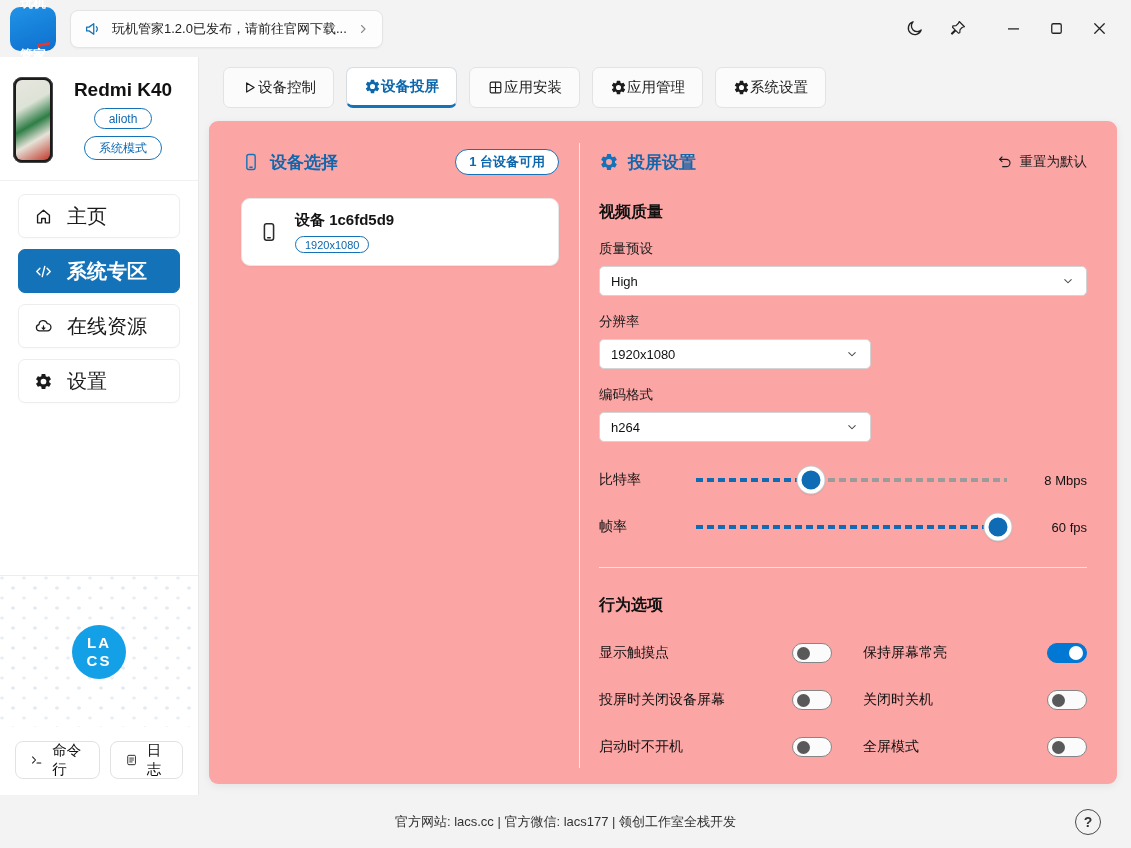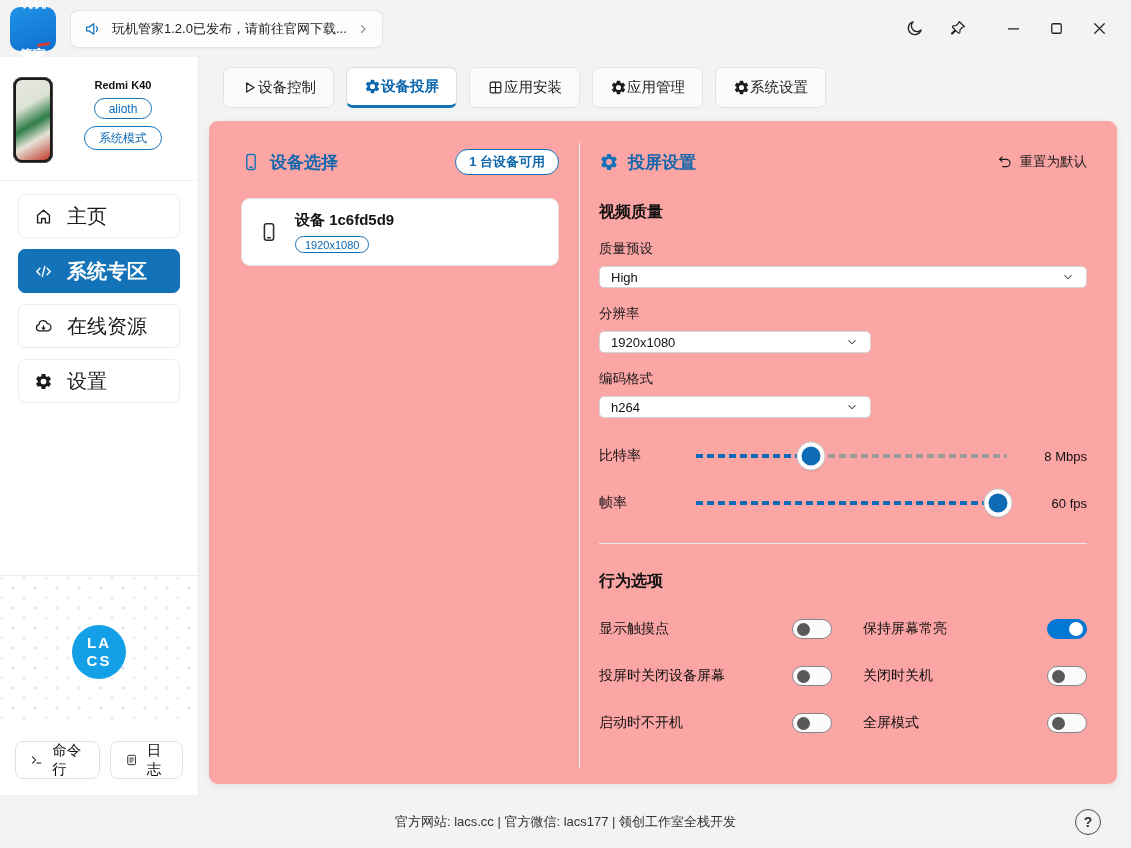--- a/index.html
+++ b/index.html
@@ -24,21 +24,21 @@
   
   .bodyrow { flex: 1; display: flex; min-height: 0; }
 
   
   .sidebar { width: 199px; flex: 0 0 auto; background: #fff; border-right: 1px solid #e9e9e9; display: flex; flex-direction: column; }
   .device-info { padding: 20px 13px 17px; display: flex; gap: 8px; border-bottom: 1px solid #f0f0f0; }
   .phone-thumb { width: 40px; height: 86px; border-radius: 9px; background: #1b1b1b; padding: 3px; flex: 0 0 auto; box-shadow: inset 0 0 0 1px #484848; }
   .phone-screen { width: 100%; height: 100%; border-radius: 6px;
     background: linear-gradient(150deg,#e8e6df 0%,#dde3d6 32%,#2e7d46 54%,#e6e2d8 72%,#c0392b 100%); }
   .device-meta { flex: 1; display: flex; flex-direction: column; align-items: center; }
-  .device-name { font-size: 11px; font-weight: 700; color: #111; margin-top: 2px; }
+  .device-name { font-size: 19px; font-weight: 700; color: #111; margin-top: 2px; }
   .pill { border: 1px solid #1473b8; color: #0f6ab4; border-radius: 999px; font-size: 12px; padding: 2.5px 14px; margin-top: 7px; background: #fff; }
   .nav { padding: 13px 18px 0; display: flex; flex-direction: column; gap: 11px; }
   .nav-item { height: 44px; border: 1px solid #ededed; border-radius: 7px; background: #fff;
     display: flex; align-items: center; gap: 14px; padding: 0 15px; font-size: 20px; color: #1b1b1b;
     box-shadow: 0 1px 2px rgba(0,0,0,.02); cursor: pointer; }
   .nav-item.active { background: #1473b8; border-color: #1473b8; color: #fff; font-weight: 700; }
   .studio { height: 152px; margin-top: auto; border-top: 1px solid #ededed; position: relative;
     display: flex; align-items: center; justify-content: center; overflow: hidden; }
   .watermark { position: absolute; inset: 0;
     background-image: radial-gradient(rgba(120,155,185,.38) 1.5px, transparent 2px),
@@ -74,21 +74,21 @@
     padding: 3px 13px; font-size: 13px; font-weight: 600; background: #fff; }
   .device-card { margin-top: 23px; border: 1px solid #e7e7e7; border-radius: 9px; padding: 12px 16px;
     display: flex; gap: 15px; align-items: center; background: #fff; box-shadow: 0 1px 3px rgba(0,0,0,.04); cursor: pointer; }
   .dname { font-size: 15px; font-weight: 700; color: #141414; }
   .res-pill { display: inline-block; border: 1px solid #1473b8; color: #0d67ad; border-radius: 999px;
     font-size: 11px; padding: 1.5px 9px; margin-top: 6px; }
 
   .reset-btn { margin-left: auto; display: flex; align-items: center; gap: 7px; font-size: 13.5px; color: #1c1c1c; cursor: pointer; }
   .sec-title { font-size: 16px; font-weight: 700; color: #111; margin-top: 27px; }
   .f-label { font-size: 13.5px; color: #1b1b1b; margin-top: 17px; }
-  .dropdown { margin-top: 8px; height: 22px; border: 1px solid #d4d4d4; border-radius: 5px; background: #fff;
+  .dropdown { margin-top: 8px; height: 30px; border: 1px solid #d4d4d4; border-radius: 5px; background: #fff;
     display: flex; align-items: center; padding: 0 11px; font-size: 13px; color: #111; cursor: pointer; }
   .dropdown.full { width: 100%; }
   .dropdown.mid { width: 272px; }
   .dd { margin-left: auto; color: #4a4a4a; }
 
   .slider-row { display: flex; align-items: center; margin-top: 29px; }
   .s-label { flex: 0 0 97px; font-size: 14px; color: #111; }
   .slider { flex: 1; height: 4px; position: relative; --pct: 50%;
     background: repeating-linear-gradient(90deg,#9b9b9b 0 7px, transparent 7px 11px); cursor: pointer; }
   .slider::before { content: ""; position: absolute; left: 0; top: 0; height: 100%; width: var(--pct);

